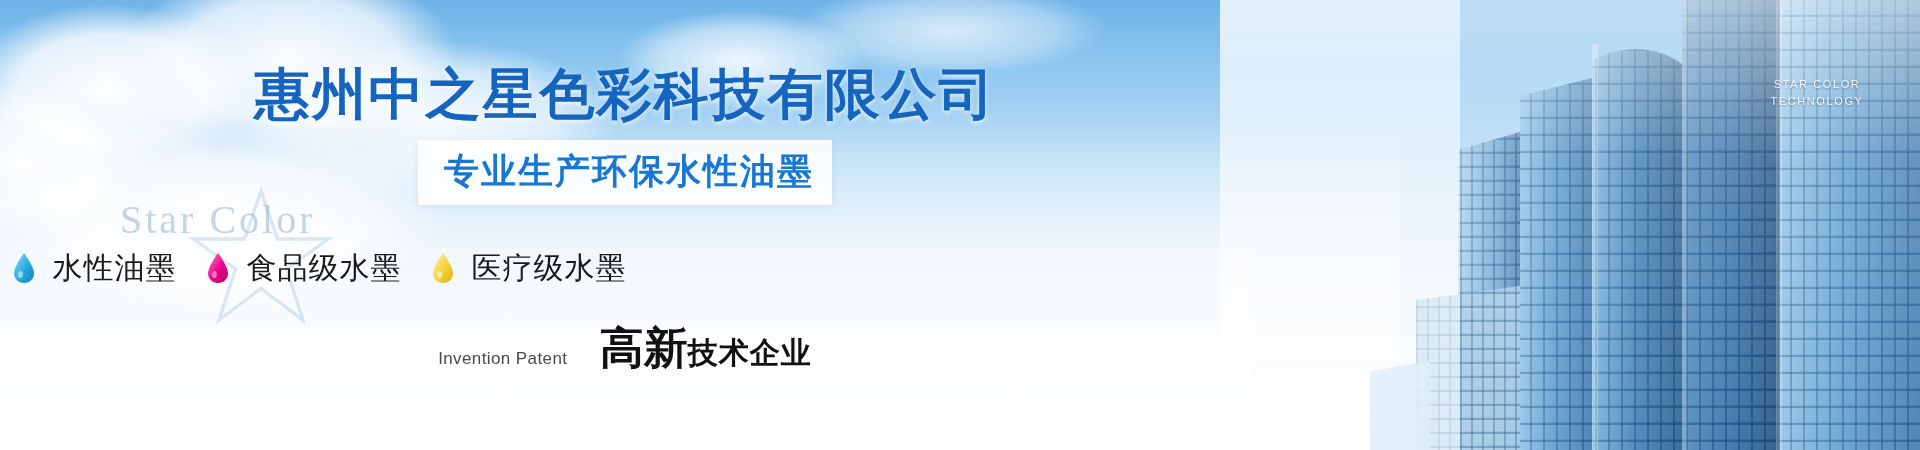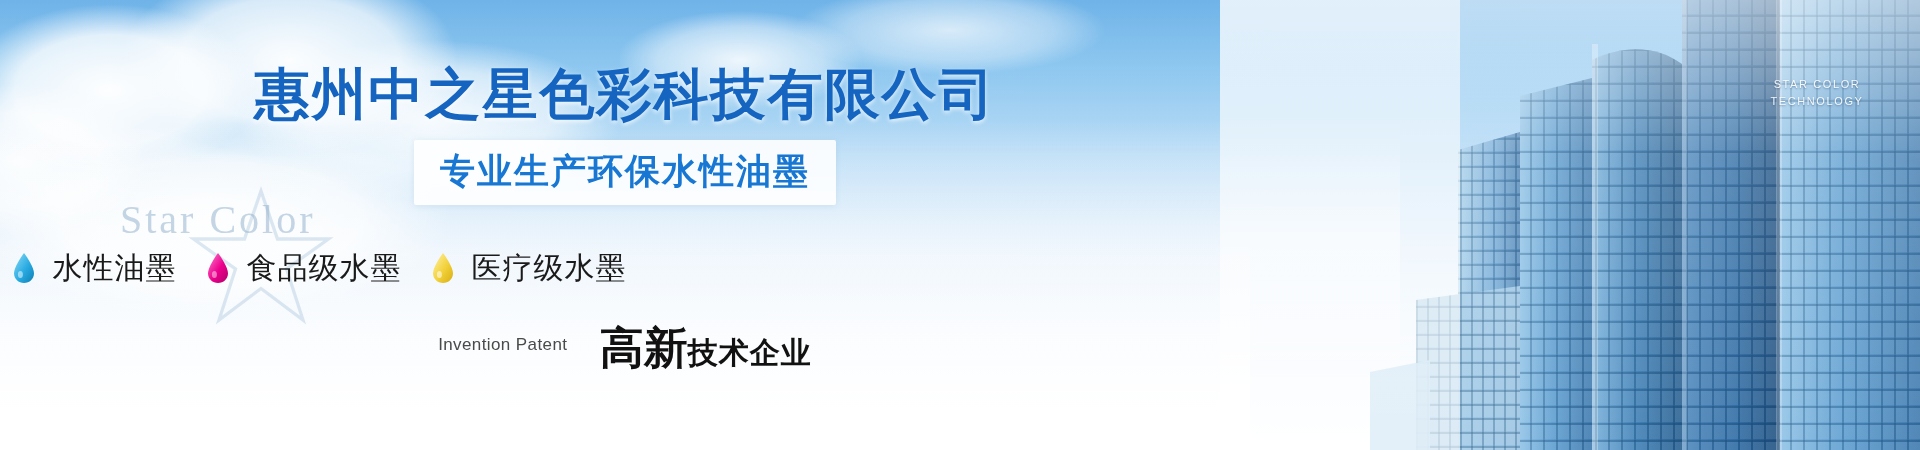--- a/index.html
+++ b/index.html
@@ -62,21 +62,21 @@
     font-weight:bold;font-size:55px;letter-spacing:2px;
     color:#1565c0;white-space:nowrap;
     text-shadow:0 2px 4px rgba(255,255,255,.75);
   }
 
   .pill-wrap{position:absolute;left:0;right:0;top:140px;text-align:center;}
   .pill{
     display:inline-block;
     background:rgba(255,255,255,.88);
     border-radius:2px;
-    padding:8px 26px 10px 26px;
+    padding:8px 18px 10px 26px;
     font-family:"DejaVu Sans","Liberation Sans",sans-serif;
     font-weight:bold;font-size:35px;letter-spacing:2px;
     color:#1877d2;white-space:nowrap;
     box-shadow:0 1px 6px rgba(120,160,200,.18);
   }
 
   .inks{
     position:absolute;left:0;right:0;top:248px;text-align:left;white-space:nowrap;
   }
   .ink{
@@ -93,21 +93,21 @@
     position:absolute;left:0;right:0;top:326px;text-align:center;white-space:nowrap;
   }
   .badge{display:inline-block;vertical-align:top;margin:0 14px;text-align:center;}
   .badge-main{
     font-family:"DejaVu Sans","Liberation Sans",sans-serif;
     color:#111;white-space:nowrap;line-height:1;
   }
   .b-big{font-weight:bold;font-size:44px;letter-spacing:0;}
   .b-small{font-weight:bold;font-size:30px;letter-spacing:1px;}
   .badge-en{
-    margin-top:9px;
+    margin-top:23px;
     font-family:"Liberation Sans","DejaVu Sans",sans-serif;
     font-size:17px;color:#4a4a4a;letter-spacing:.4px;
   }
 
   .corner-logo{
     position:absolute;right:55px;top:76px;width:96px;text-align:center;
     font-family:"Liberation Sans","DejaVu Sans",sans-serif;
     font-size:11px;letter-spacing:1.6px;line-height:1.55;
     color:rgba(255,255,255,.93);
     text-shadow:0 1px 2px rgba(20,60,110,.45);

